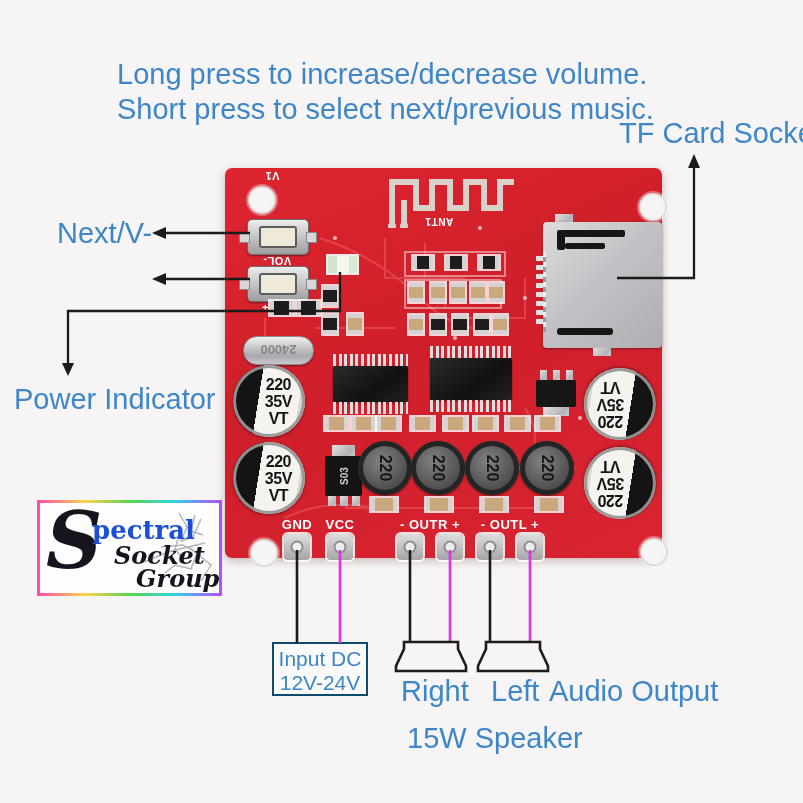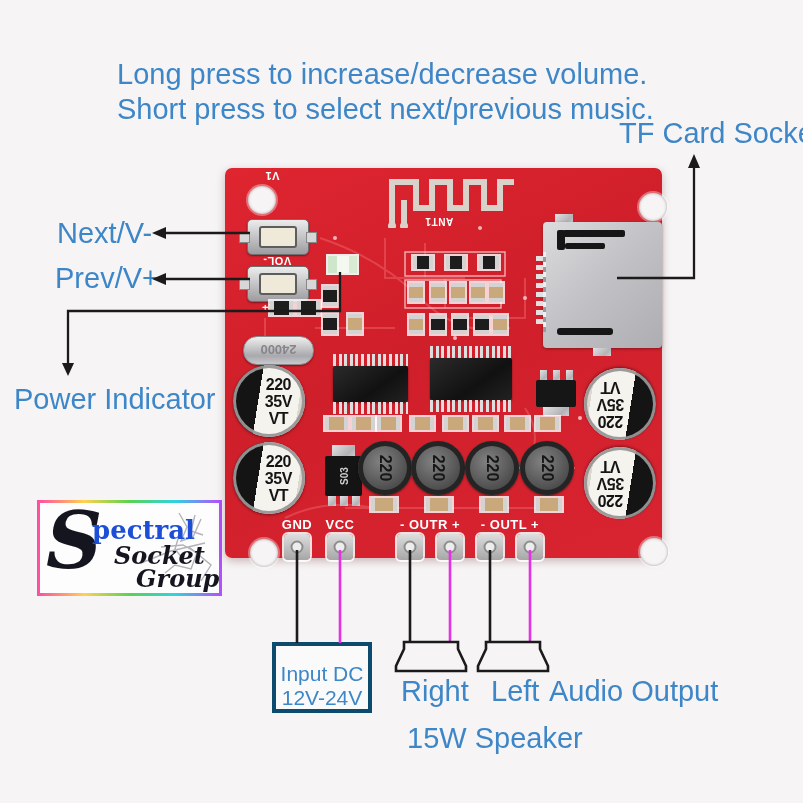--- a/index.html
+++ b/index.html
@@ -49,22 +49,22 @@
         color:#85858a;transform:rotate(180deg);}
   .led{position:absolute;width:29px;height:17px;
        background:linear-gradient(90deg,#cfe6cd 0 30%,#f4f8f0 30% 72%,#d9ead2 72%);
        box-shadow:0 0 0 2px rgba(255,255,255,.9);}
   .pad{position:absolute;width:26px;height:26px;border-radius:4px;
        background:linear-gradient(180deg,#dedede,#a6a6a6);box-shadow:0 0 0 2px rgba(255,255,255,.85);}
   .pad i{position:absolute;left:50%;top:50%;width:9px;height:9px;border-radius:50%;
        transform:translate(-50%,-50%);background:#ededed;border:2px solid #8d8d8d;}
   .smd{position:absolute;box-shadow:0 0 0 2px rgba(255,255,255,.8);}
   
-  .dcbox{position:absolute;left:272px;top:642px;width:92px;height:47px;border:4px solid #0c4a6e;
-       background:#fbfafa;color:#3d86c8;font-size:21px;line-height:24px;text-align:center;padding-top:16px;}
+  .dcbox{position:absolute;left:272px;top:642px;width:92px;height:47px;border:2px solid #0c4a6e;
+       background:#fbfafa;color:#3d86c8;font-size:21px;line-height:24px;text-align:center;padding-top:3px;}
   
   .logo{position:absolute;left:37px;top:500px;width:179px;height:90px;background:#fdfdfd;
         border:3px solid;border-image:linear-gradient(90deg,#ff4fa0,#ffd24f,#58d34f,#2fd3e0,#b44fff) 1;}
   .logo .big-s{position:absolute;left:6px;top:-8px;font-family:"DejaVu Serif",serif;font-style:italic;
         font-weight:bold;font-size:78px;color:#15151f;}
   .logo .w1{position:absolute;left:52px;top:12px;font-family:"DejaVu Serif",serif;
         font-weight:bold;font-size:26px;color:#1d4ed8;}
   .logo .w2{position:absolute;left:74px;top:38px;font-family:"DejaVu Serif",serif;font-style:italic;
         font-weight:bold;font-size:24px;color:#15151f;}
   .logo .w3{position:absolute;left:96px;top:61px;font-family:"DejaVu Serif",serif;font-style:italic;
@@ -77,21 +77,20 @@
 
 <div class="canvas">
 
   <div class="note" style="left:117px;top:57px;line-height:35px;">
     <div>Long press to increase/decrease volume.</div>
     <div>Short press to select next/previous music.</div>
   </div>
 
   <div class="note" style="left:619px;top:117px;">TF Card Socket</div>
   <div class="note" style="left:57px;top:217px;">Next/V-</div>
-  <div class="note" style="left:55px;top:262px;">Prev/V+</div>
   <div class="note" style="left:14px;top:383px;">Power Indicator</div>
   <div class="note" style="left:401px;top:675px;">Right</div>
   <div class="note" style="left:491px;top:675px;text-align:center;">Left</div>
   <div class="note" style="left:549px;top:675px;">Audio Output</div>
   <div class="note" style="left:407px;top:722px;">15W Speaker</div>
 
   <div class="dcbox">
     <div>Input DC</div>
     <div>12V-24V</div>
   </div>

